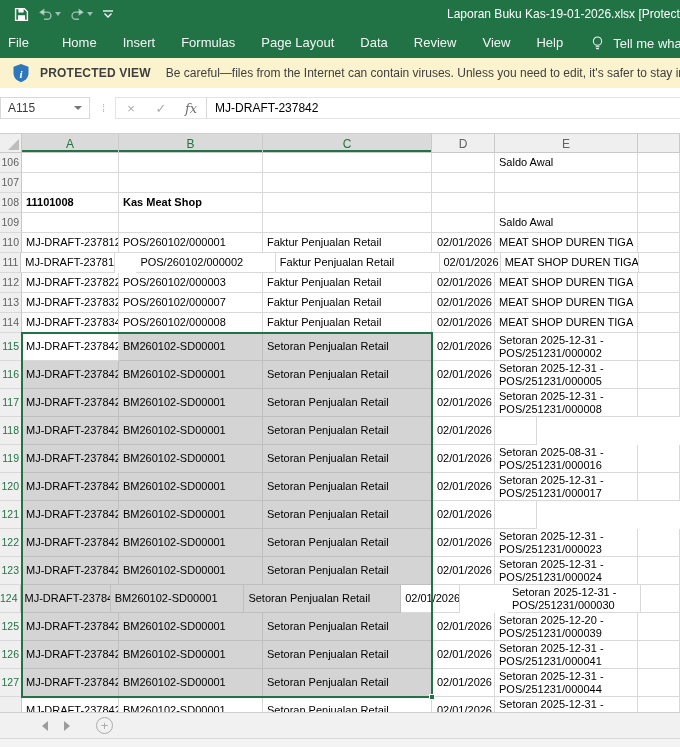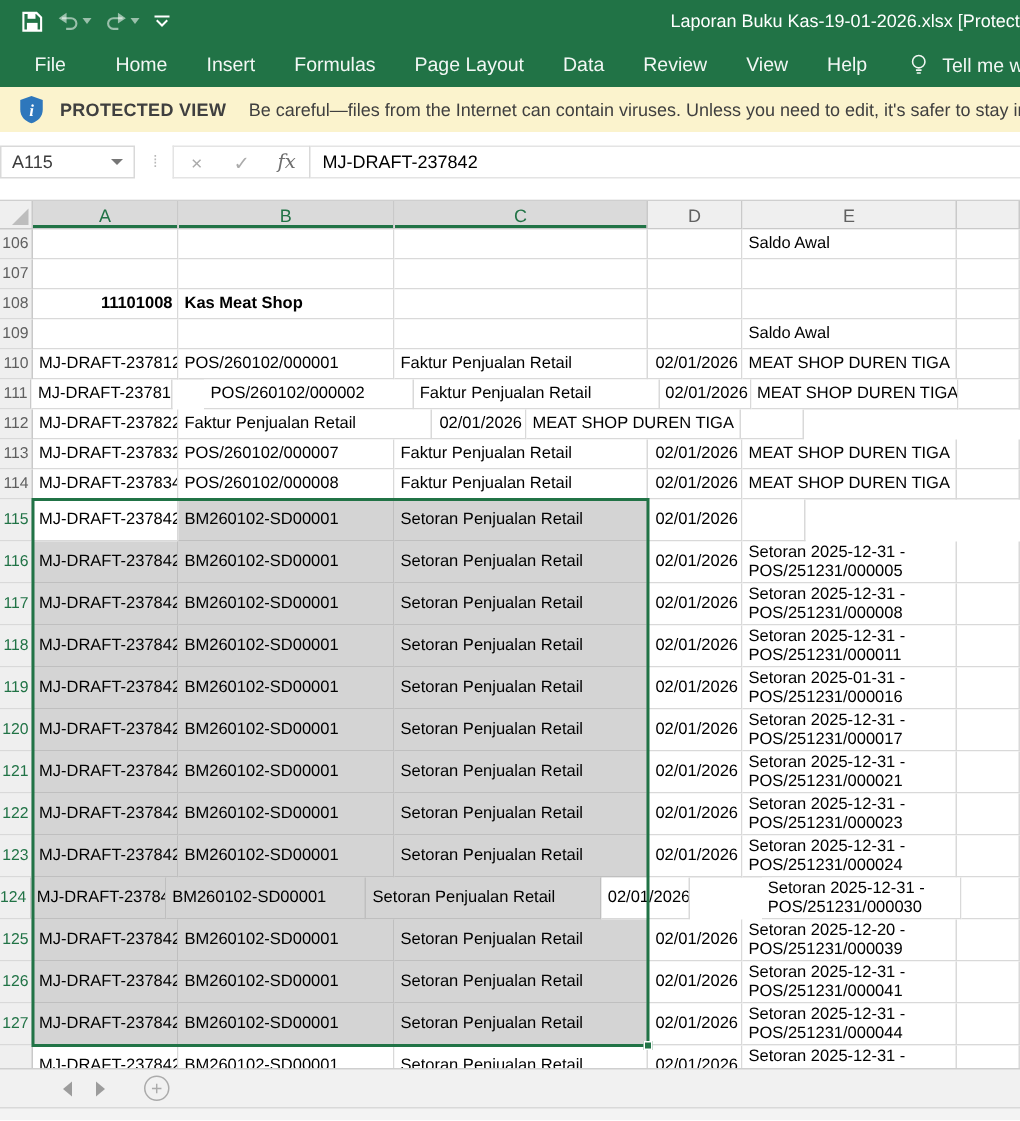--- a/index.html
+++ b/index.html
@@ -10,21 +10,21 @@
   
   .titlebar { position:relative; height:28px; background:#217346; overflow:hidden; display:flex; align-items:center; }
   .qat { display:flex; align-items:center; gap:9px; padding-left:14px; }
   .qat-btn { display:flex; align-items:center; gap:2px; }
   .caret-sm { width:0; height:0; border-left:3px solid transparent; border-right:3px solid transparent; border-top:4px solid rgba(255,255,255,.55); }
   .win-title { position:absolute; left:447px; top:0; height:28px; line-height:28px; color:#fff; font-size:12px; white-space:nowrap; }
 
   
   .ribbon { height:30px; background:#217346; display:flex; align-items:center; overflow:hidden; white-space:nowrap; }
   .rtab { color:#f2f7f4; font-size:13px; padding:0 13px; line-height:30px; cursor:default; }
-  .rtab:first-child { padding-left:23px; padding-right:20px; }
+  .rtab:first-child { padding-left:8px; padding-right:20px; }
   .tellme { display:flex; align-items:center; gap:8px; color:#f2f7f4; font-size:13px; padding-left:14px; }
 
   
   .pvbar { height:30px; background:#FBF3CD; display:flex; align-items:center; overflow:hidden; white-space:nowrap; }
   .pv-shield { margin-left:12px; flex:0 0 auto; display:flex; }
   .pv-label { font-weight:bold; font-size:12px; color:#3f3f3f; margin-left:10px; letter-spacing:.2px; }
   .pv-msg { font-size:12px; color:#3f3f3f; margin-left:15px; }
 
   
   .frow { height:38px; background:#fff; display:flex; align-items:center; padding-top:2px; }
@@ -51,21 +51,21 @@
   .grid-row.partial { height:15px; overflow:hidden; }
   .grid-row.partial .row-inner { height:28px; }
   .row-h { width:22px; background:#efefef; border-right:1px solid #c9c9c9; border-bottom:1px solid #d9d9d9; font-size:10.5px; color:#5f5f5f; text-align:right; padding-right:2px; line-height:19px; overflow:hidden; }
   .tall .row-h { line-height:27px; }
   .row-h.sel { color:#217346; }
   .cell { border-right:1px solid #d9d9d9; border-bottom:1px solid #d9d9d9; font-size:11px; color:#000; padding:0 3px 0 4px; line-height:19px; white-space:nowrap; overflow:hidden; background:#fff; }
   .tall .cell { line-height:26px; }
   .tall .cell.colE { line-height:13px; padding-top:1px; white-space:normal; }
   .cell.right { text-align:right; padding-right:2px; }
   .cell.bold { font-weight:bold; }
-  .cell.center { text-align:right; }
+  .cell.center { text-align:left; }
   .cell.insel { background:#d4d4d4; border-right-color:#bfbfbf; border-bottom-color:#bfbfbf; }
   .cell.activecell { background:#fff; }
   .sel-overlay { position:absolute; left:21px; top:199px; width:412px; height:366px; border:2px solid #217346; pointer-events:none; }
   .fill-handle { position:absolute; right:-4px; bottom:-4px; width:6px; height:6px; background:#217346; border:1px solid #fff; }
 
   
   .tabbar { height:26px; background:#f1f1f1; border-top:1px solid #cfcfcf; display:flex; align-items:center; position:relative; }
   .nav-arrows { display:flex; align-items:center; gap:16px; margin-left:42px; }
   .arr { width:0; height:0; }
   .arr.left  { border-top:5px solid transparent; border-bottom:5px solid transparent; border-right:6px solid #9c9c9c; }
@@ -225,20 +225,21 @@
         <div class="cell colA" style="width: 97px;">MJ-DRAFT-237818</div>
         <div class="cell colB" style="width: 144px; margin-left: 21px;">POS/260102/000002</div>
         <div class="cell colC" style="width: 169px;">Faktur Penjualan Retail</div>
         <div class="cell colD right" style="width: 63px;">02/01/2026</div>
         <div class="cell colE" style="width: 143px;">MEAT SHOP DUREN TIGA</div>
         <div class="cell colF" style="width: 42px;"></div>
       </div>
       <div class="grid-row">
         <div class="row-h">112</div>
         <div class="cell colA" style="width: 97px;">MJ-DRAFT-237822</div>
+        <div class="cell colB" style="width: 144px;">POS/260102/000003</div>
         <div class="cell colC" style="width: 169px;">Faktur Penjualan Retail</div>
         <div class="cell colD right" style="width: 63px;">02/01/2026</div>
         <div class="cell colE" style="width: 143px;">MEAT SHOP DUREN TIGA</div>
         <div class="cell colF" style="width: 42px;"></div>
       </div>
       <div class="grid-row">
         <div class="row-h">113</div>
         <div class="cell colA" style="width: 97px;">MJ-DRAFT-237832</div>
         <div class="cell colB" style="width: 144px;">POS/260102/000007</div>
         <div class="cell colC" style="width: 169px;">Faktur Penjualan Retail</div>
@@ -254,20 +255,21 @@
         <div class="cell colD right" style="width: 63px;">02/01/2026</div>
         <div class="cell colE" style="width: 143px;">MEAT SHOP DUREN TIGA</div>
         <div class="cell colF" style="width: 42px;"></div>
       </div>
       <div class="grid-row tall">
         <div class="row-h sel">115</div>
         <div class="cell colA activecell" style="width: 97px;">MJ-DRAFT-237842</div>
         <div class="cell colB insel" style="width: 144px;">BM260102-SD00001</div>
         <div class="cell colC insel" style="width: 169px;">Setoran Penjualan Retail</div>
         <div class="cell colD right" style="width: 63px;">02/01/2026</div>
+        <div class="cell colE" style="width: 143px;">Setoran 2025-12-31 - POS/251231/000002</div>
         <div class="cell colF" style="width: 42px;"></div>
       </div>
       <div class="grid-row tall">
         <div class="row-h sel">116</div>
         <div class="cell colA insel" style="width: 97px;">MJ-DRAFT-237842</div>
         <div class="cell colB insel" style="width: 144px;">BM260102-SD00001</div>
         <div class="cell colC insel" style="width: 169px;">Setoran Penjualan Retail</div>
         <div class="cell colD right" style="width: 63px;">02/01/2026</div>
         <div class="cell colE" style="width: 143px;">Setoran 2025-12-31 - POS/251231/000005</div>
         <div class="cell colF" style="width: 42px;"></div>
@@ -280,48 +282,46 @@
         <div class="cell colD right" style="width: 63px;">02/01/2026</div>
         <div class="cell colE" style="width: 143px;">Setoran 2025-12-31 - POS/251231/000008</div>
         <div class="cell colF" style="width: 42px;"></div>
       </div>
       <div class="grid-row tall">
         <div class="row-h sel">118</div>
         <div class="cell colA insel" style="width: 97px;">MJ-DRAFT-237842</div>
         <div class="cell colB insel" style="width: 144px;">BM260102-SD00001</div>
         <div class="cell colC insel" style="width: 169px;">Setoran Penjualan Retail</div>
         <div class="cell colD right" style="width: 63px;">02/01/2026</div>
-        <div class="cell colE" style="width: 143px;">Setoran 2025-12-31 - POS/251231/000011</div>
         <div class="cell colF" style="width: 42px;"></div>
       </div>
       <div class="grid-row tall">
         <div class="row-h sel">119</div>
         <div class="cell colA insel" style="width: 97px;">MJ-DRAFT-237842</div>
         <div class="cell colB insel" style="width: 144px;">BM260102-SD00001</div>
         <div class="cell colC insel" style="width: 169px;">Setoran Penjualan Retail</div>
         <div class="cell colD right" style="width: 63px;">02/01/2026</div>
-        <div class="cell colE" style="width: 143px;">Setoran 2025-01-31 - POS/251231/000016</div>
+        <div class="cell colE" style="width: 143px;">Setoran 2025-08-31 - POS/251231/000016</div>
         <div class="cell colF" style="width: 42px;"></div>
       </div>
       <div class="grid-row tall">
         <div class="row-h sel">120</div>
         <div class="cell colA insel" style="width: 97px;">MJ-DRAFT-237842</div>
         <div class="cell colB insel" style="width: 144px;">BM260102-SD00001</div>
         <div class="cell colC insel" style="width: 169px;">Setoran Penjualan Retail</div>
         <div class="cell colD right" style="width: 63px;">02/01/2026</div>
         <div class="cell colE" style="width: 143px;">Setoran 2025-12-31 - POS/251231/000017</div>
         <div class="cell colF" style="width: 42px;"></div>
       </div>
       <div class="grid-row tall">
         <div class="row-h sel">121</div>
         <div class="cell colA insel" style="width: 97px;">MJ-DRAFT-237842</div>
         <div class="cell colB insel" style="width: 144px;">BM260102-SD00001</div>
         <div class="cell colC insel" style="width: 169px;">Setoran Penjualan Retail</div>
         <div class="cell colD right" style="width: 63px;">02/01/2026</div>
-        <div class="cell colE" style="width: 143px;">Setoran 2025-12-31 - POS/251231/000021</div>
         <div class="cell colF" style="width: 42px;"></div>
       </div>
       <div class="grid-row tall">
         <div class="row-h sel">122</div>
         <div class="cell colA insel" style="width: 97px;">MJ-DRAFT-237842</div>
         <div class="cell colB insel" style="width: 144px;">BM260102-SD00001</div>
         <div class="cell colC insel" style="width: 169px;">Setoran Penjualan Retail</div>
         <div class="cell colD right" style="width: 63px;">02/01/2026</div>
         <div class="cell colE" style="width: 143px;">Setoran 2025-12-31 - POS/251231/000023</div>
         <div class="cell colF" style="width: 42px;"></div>

